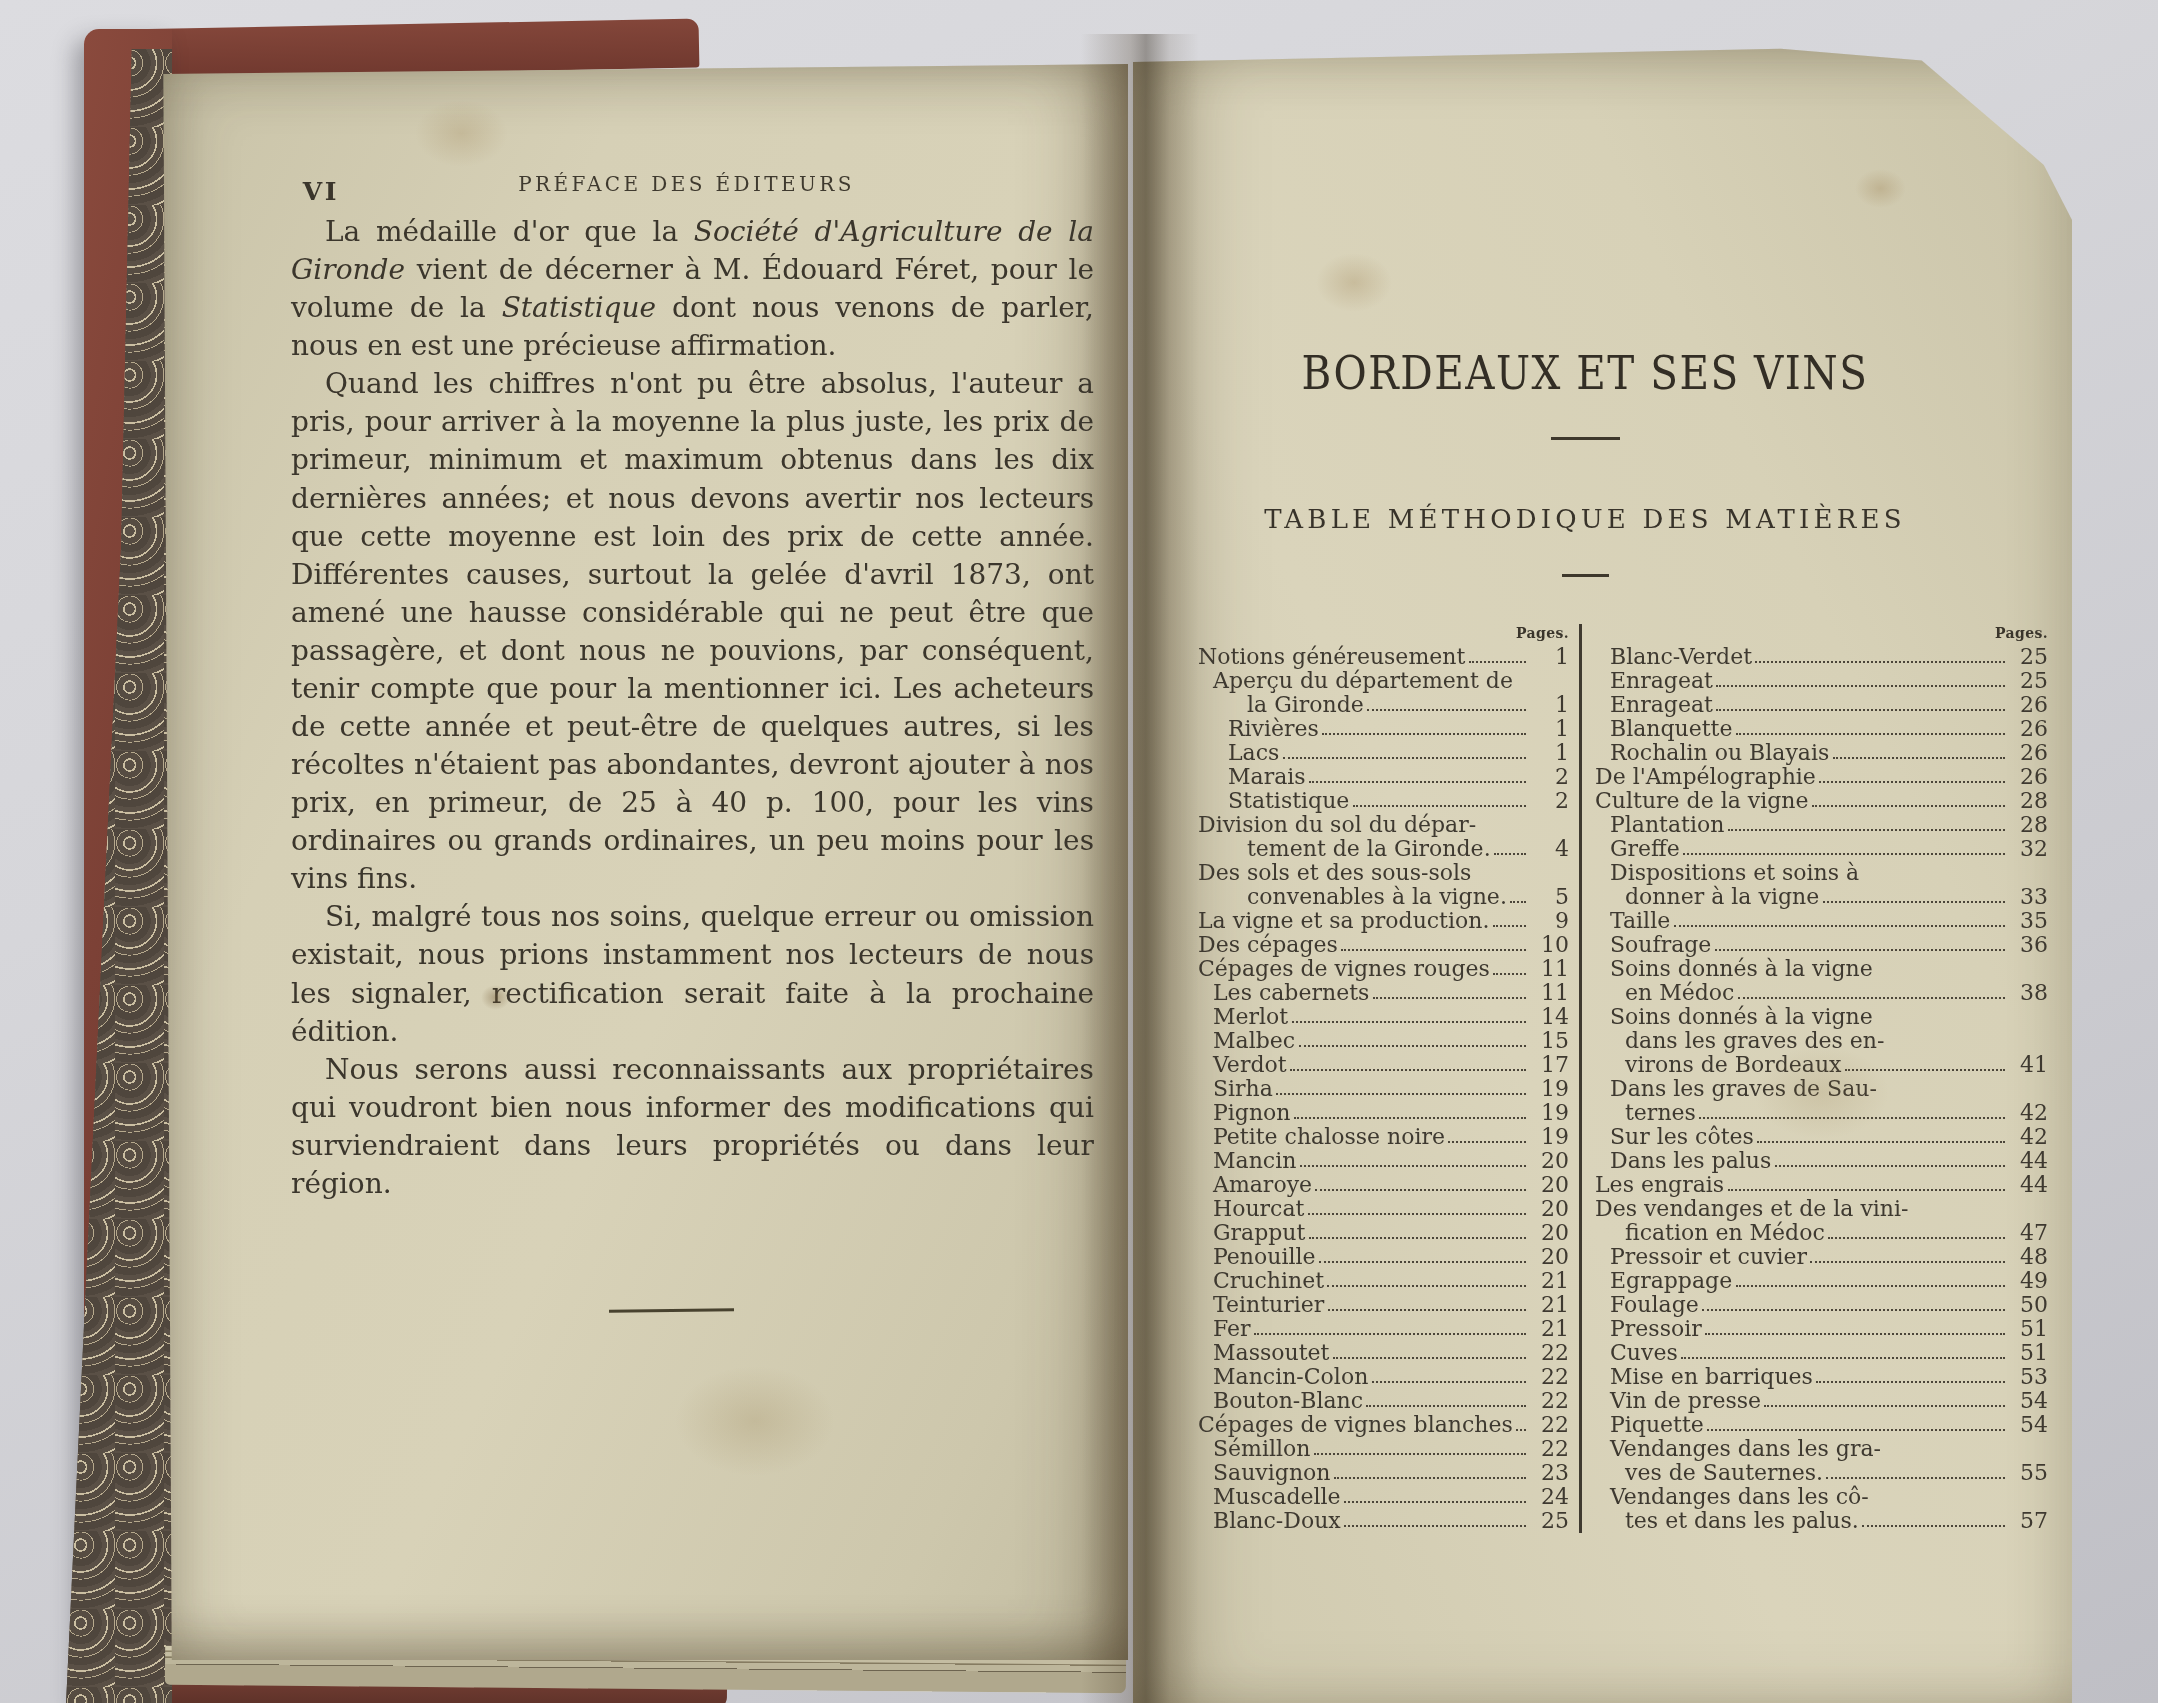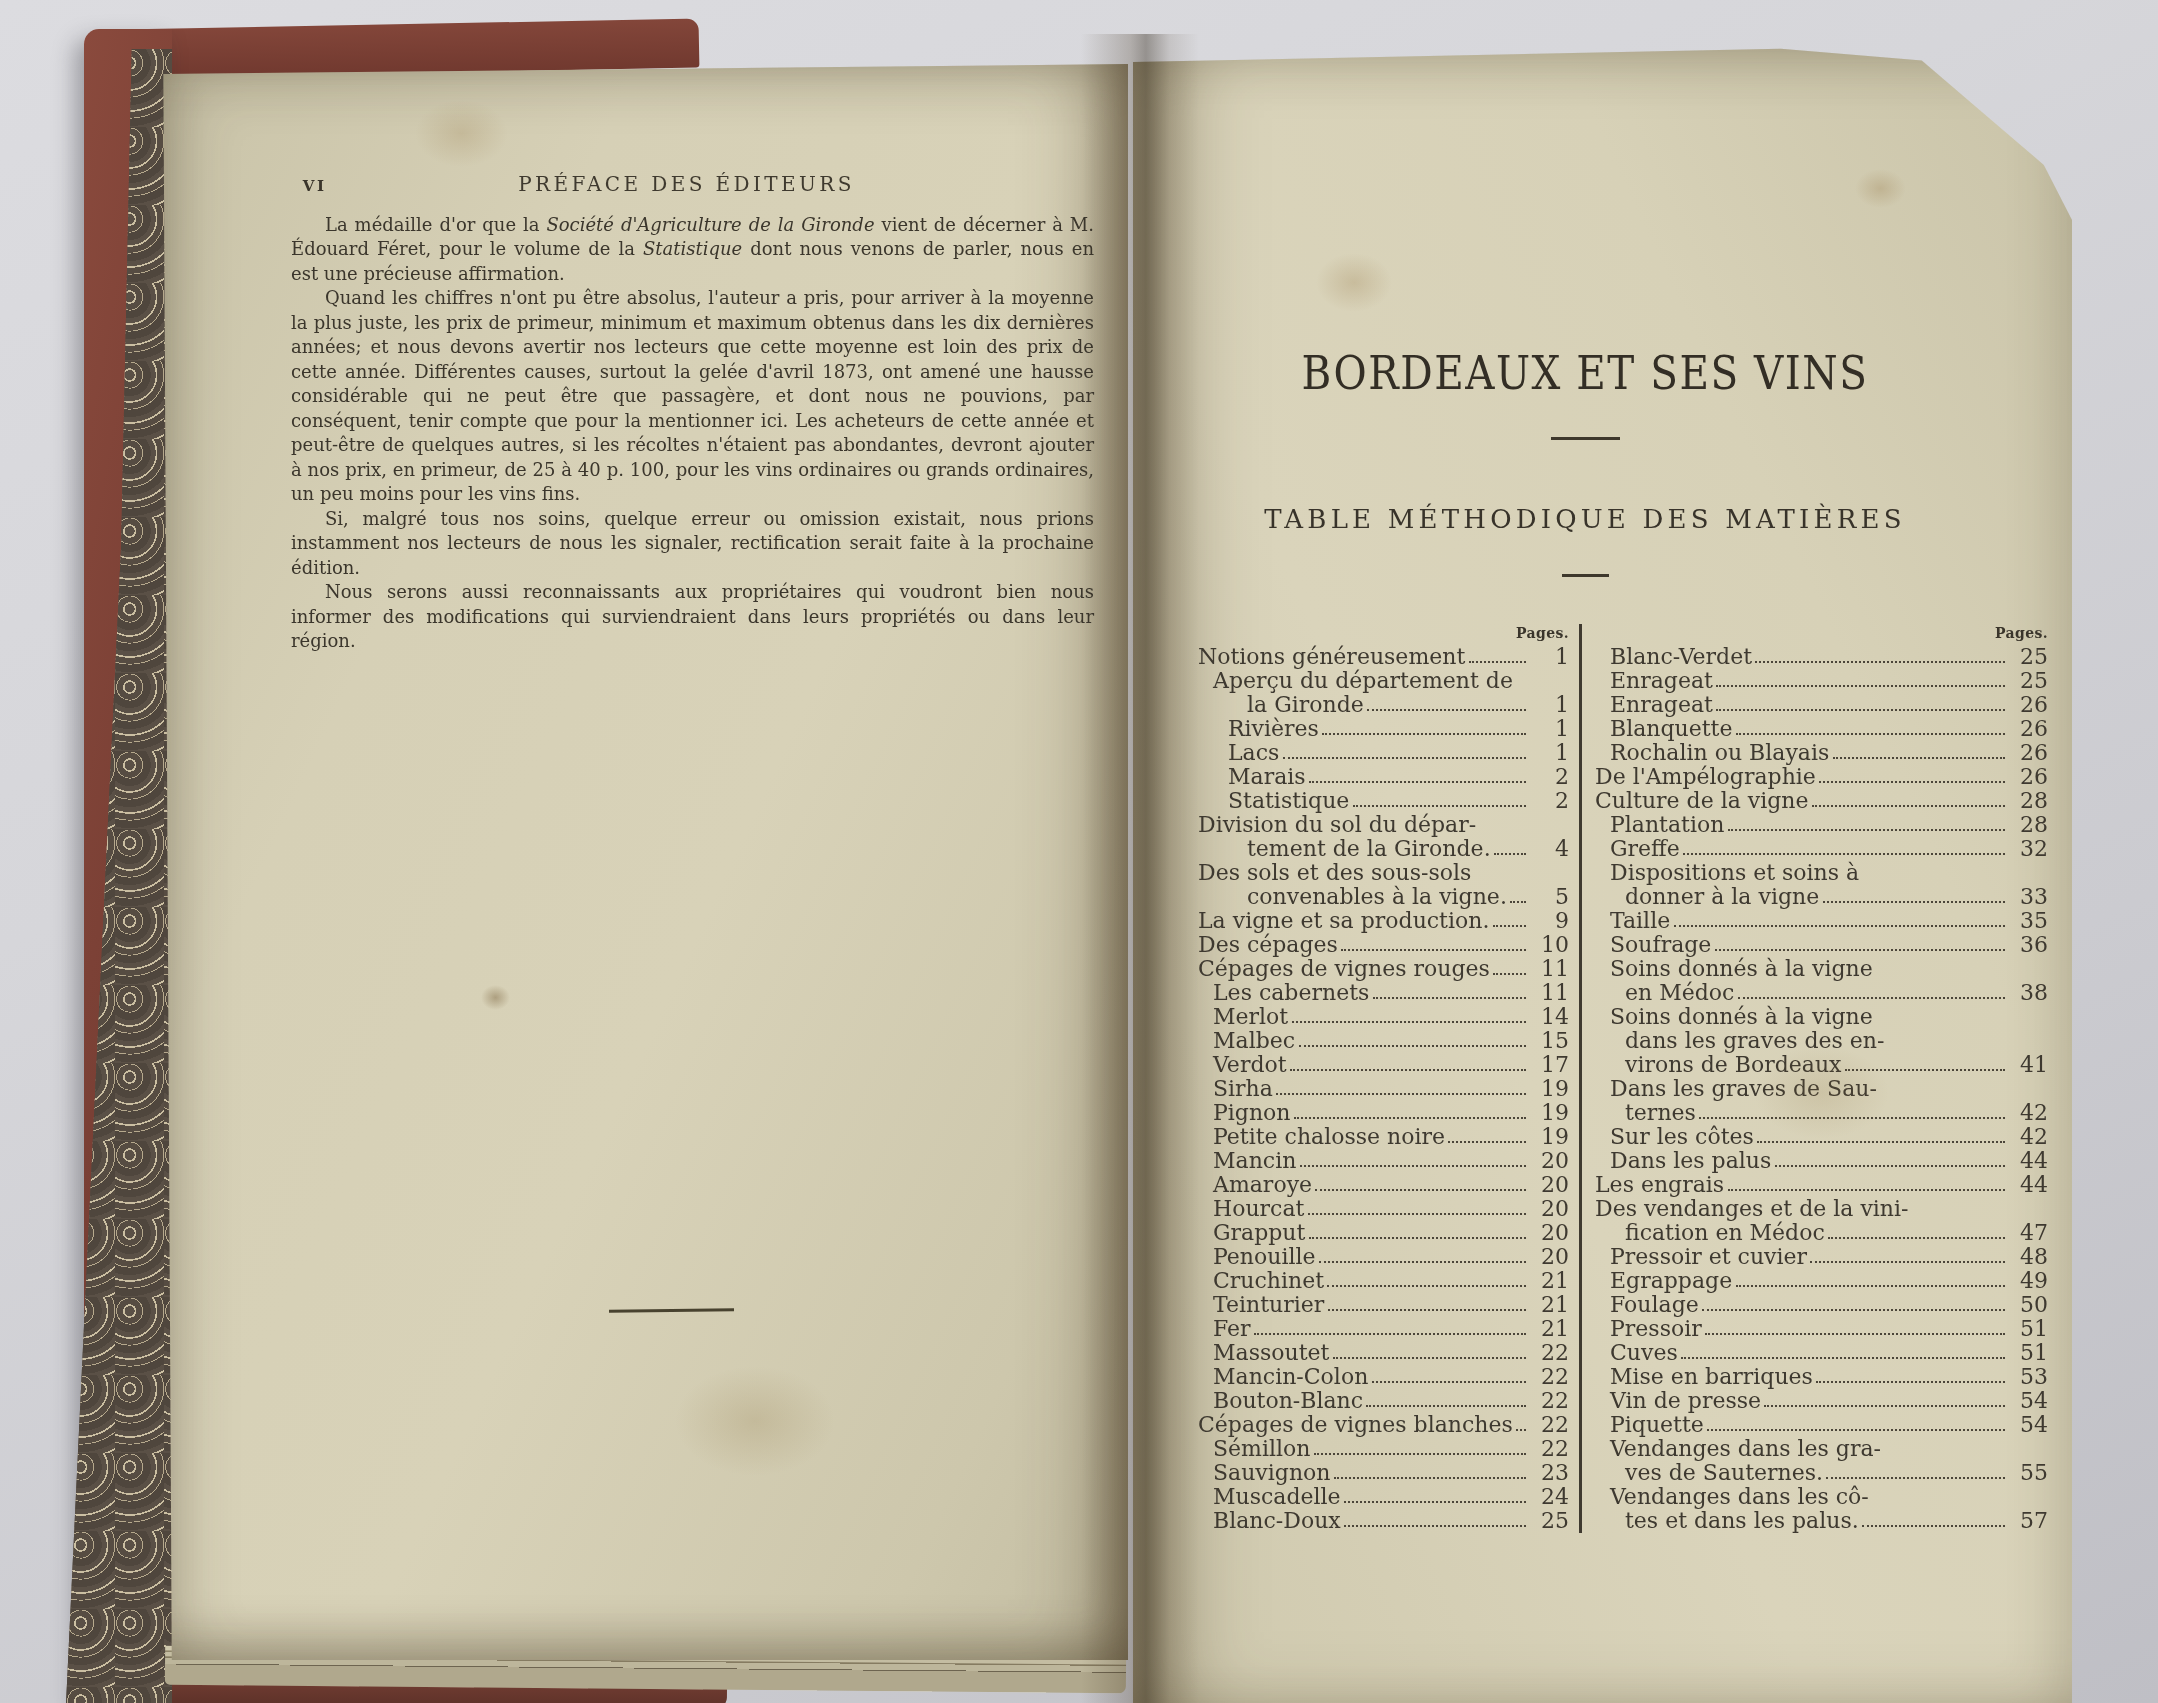--- a/index.html
+++ b/index.html
@@ -44,23 +44,23 @@
   .s1{left:415px;top:100px;width:93px;height:67px;background:radial-gradient(closest-side,rgba(150,120,70,.22),rgba(150,120,70,0));}
   .s2{left:481px;top:985px;width:29px;height:25px;background:radial-gradient(closest-side,rgba(110,85,45,.4),rgba(110,85,45,0));}
   .s3{left:675px;top:1366px;width:160px;height:110px;background:radial-gradient(closest-side,rgba(140,115,65,.2),rgba(140,115,65,0));}
   .s4{left:1316px;top:253px;width:76px;height:59px;background:radial-gradient(closest-side,rgba(150,120,70,.25),rgba(150,120,70,0));}
   .s5{left:1855px;top:169px;width:51px;height:39px;background:radial-gradient(closest-side,rgba(150,120,70,.28),rgba(150,120,70,0));}
   .s6{left:1754px;top:1046px;width:135px;height:93px;background:radial-gradient(closest-side,rgba(140,115,65,.16),rgba(140,115,65,0));}
 
   
   .lp-content{position:absolute;left:291px;top:169px;width:803px;color:#3b362c;}
   .lp-head{position:relative;height:44px;}
-  .folio{position:absolute;left:11.8px;top:8.4px;font-size:15px;letter-spacing:2.5px;font-weight:700;color:#3a352b;}
+  .folio{position:absolute;left:11.8px;top:8.4px;font-size:25px;letter-spacing:2.5px;font-weight:700;color:#3a352b;}
   .running{position:absolute;left:0;right:12px;top:3.4px;text-align:center;font-size:20px;font-weight:400;letter-spacing:3.4px;color:#3f3a2f;}
-  .preface-body p.para{margin:0;font-size:18px;line-height:1.36;text-align:justify;text-indent:34px;}
+  .preface-body p.para{margin:0;font-size:28px;line-height:1.36;text-align:justify;text-indent:34px;}
   .it{font-style:italic;}
   .end-rule{position:absolute;left:609px;top:1309px;width:125px;height:2.5px;background:#48422f;transform:rotate(-.6deg);}
 
   
   .rp-content{position:absolute;left:1176px;top:49px;width:872px;color:#3b362c;}
   .title-zone{padding-right:54px;}
   .book-title{margin-top:297px;text-align:center;font-size:46px;letter-spacing:1.7px;color:#332e25;
     transform:scaleX(.88);transform-origin:50% 50%;white-space:nowrap;}
   .hrule{height:3.4px;background:#3e382c;}
   .rule1{width:69px;margin:37px auto 0;}

